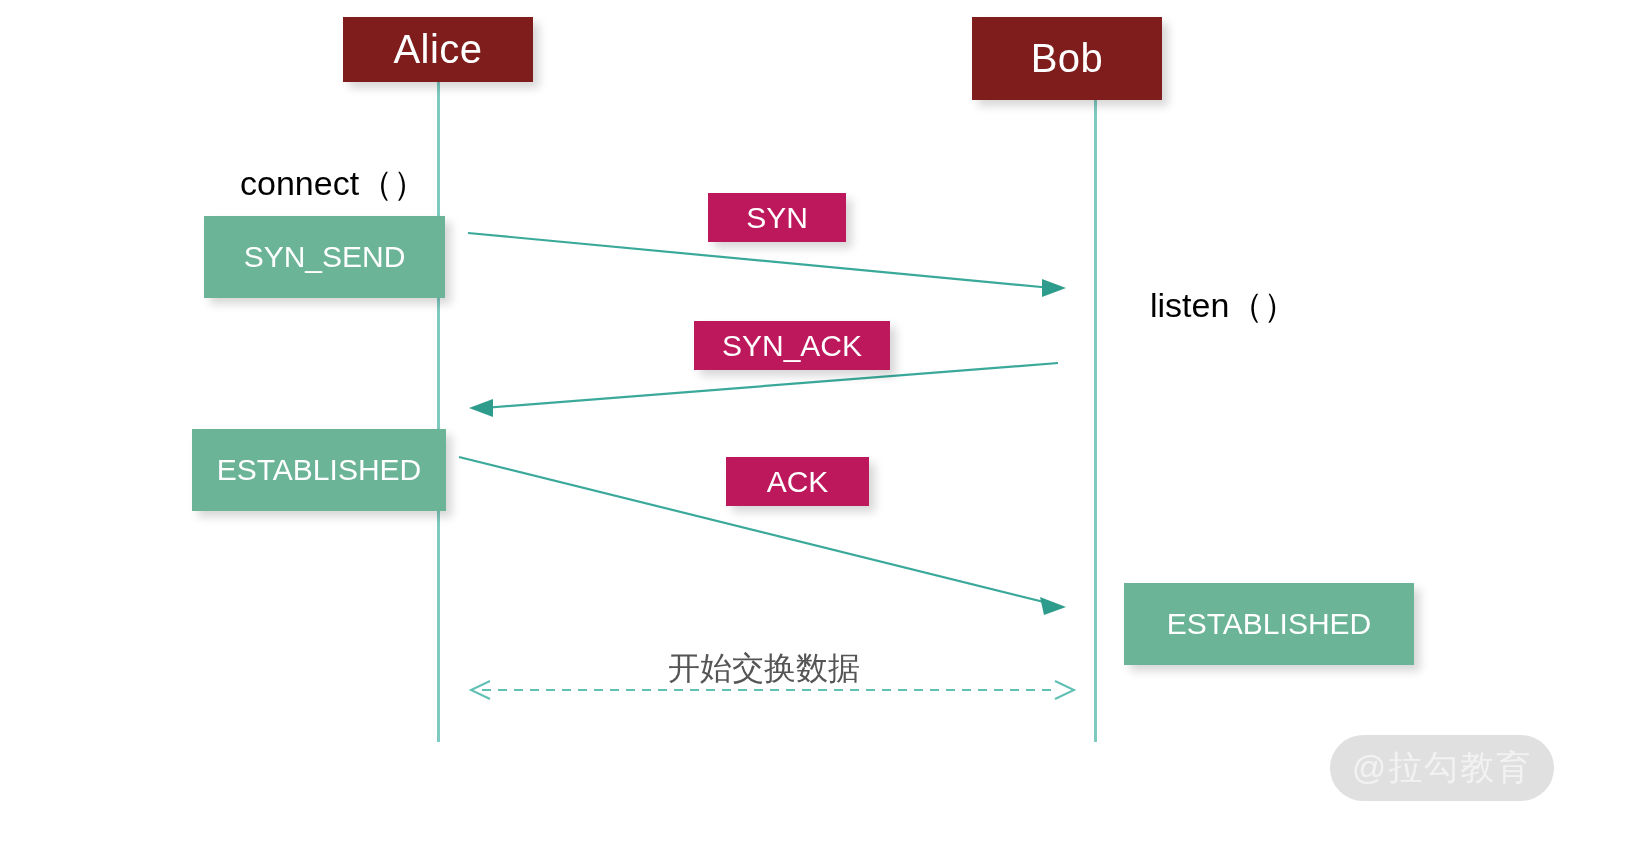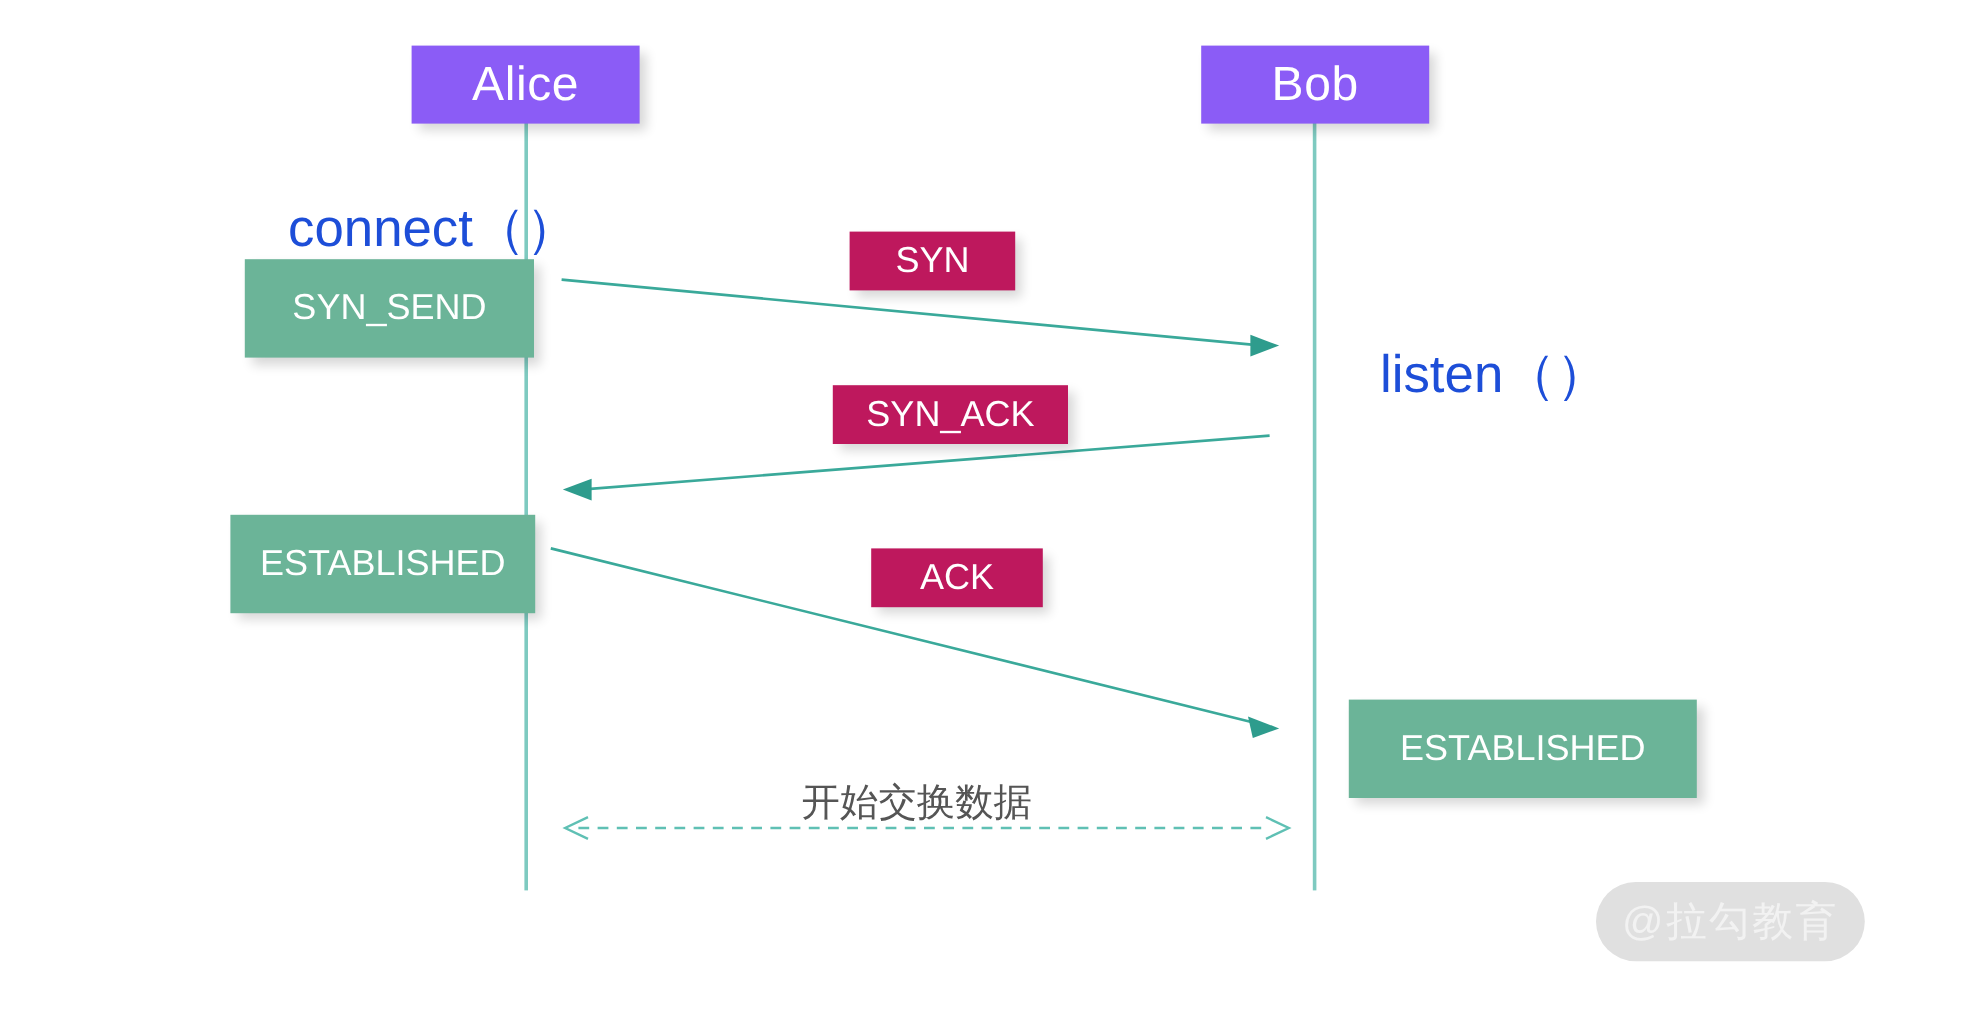--- a/index.html
+++ b/index.html
@@ -24,27 +24,26 @@
     width: 3px;
     background: #7ECAC0;
   }
 
   
   .participant {
     position: absolute;
     display: flex;
     align-items: center;
     justify-content: center;
-    background: #8b5cf6;
+    background: #7f1d1d;
     color: #ffffff;
     font-size: 40px;
     font-weight: 400;
     letter-spacing: 0.5px;
     box-shadow: 6px 6px 9px rgba(0,0,0,0.16);
-    margin-top: 21px;
   }
 
   
   .state-box {
     position: absolute;
     display: flex;
     align-items: center;
     justify-content: center;
     background: #6BB498;
     color: #ffffff;
@@ -67,22 +66,22 @@
     font-weight: 400;
     padding: 0 16px;
     box-shadow: 6px 6px 9px rgba(0,0,0,0.16);
     white-space: nowrap;
     z-index: 5;
   }
 
   
   .call-label {
     position: absolute;
-    color: #1d4ed8;
-    font-size: 44px;
+    color: #000000;
+    font-size: 34px;
     font-weight: 400;
     white-space: nowrap;
   }
 
   
   .exchange-label {
     position: absolute;
     color: #555555;
     font-size: 32px;
     font-weight: 400;
@@ -118,21 +117,21 @@
 
 <div id="canvas">
 
   <div class="lifeline" style="left:437px; top:82px; height:660px;"></div>
   <div class="lifeline" style="left:1094px; top:82px; height:660px;"></div>
 
   <div class="participant" style="left:343px; top:17px; width:190px; height:65px;">
     <span>Alice</span>
   </div>
 
-  <div class="participant" style="left:1001px; top:17px; width:190px; height:65px;">
+  <div class="participant" style="left:972px; top:17px; width:190px; height:83px;">
     <span>Bob</span>
   </div>
 
   <div class="call-label" style="left:240px; top:161px;">connect（）</div>
 
   <div class="state-box" style="left:204px; top:216px; width:205px; height:50px;">
     <span>SYN_SEND</span>
   </div>
 
   <div class="msg-box" style="left:708px; top:193px; width:106px; height:49px;">

